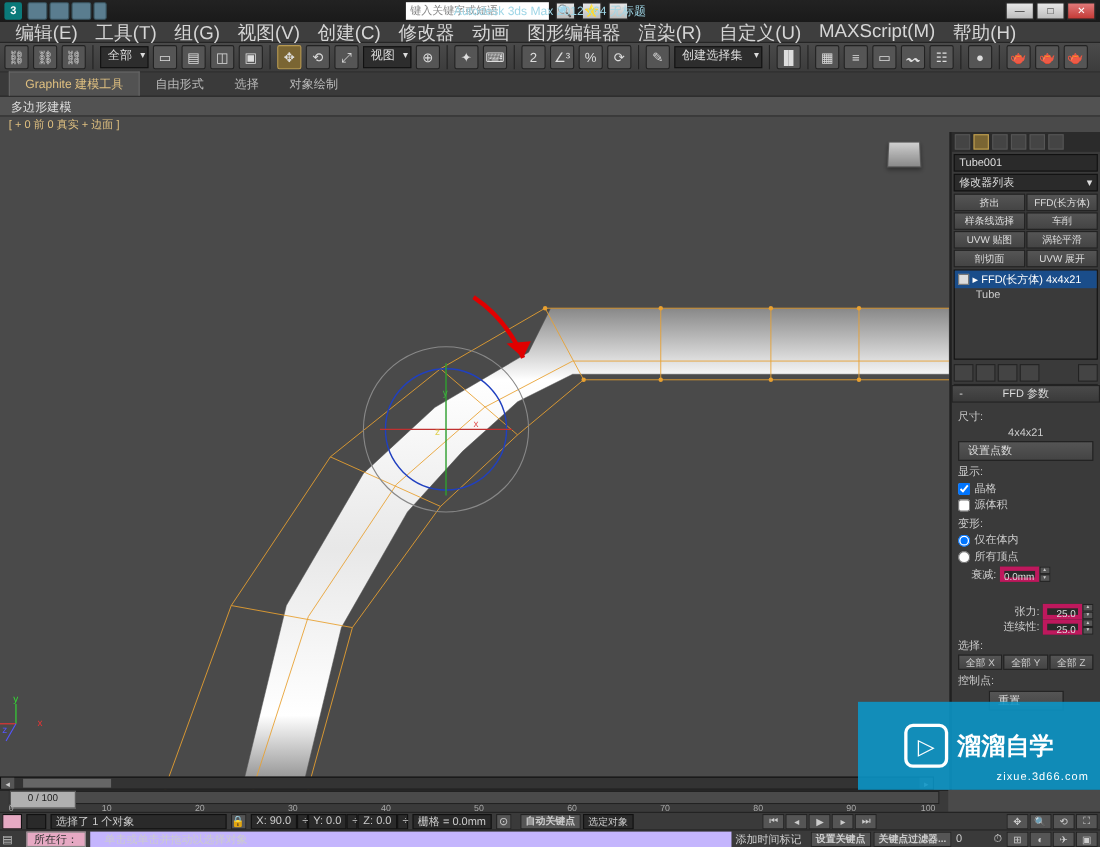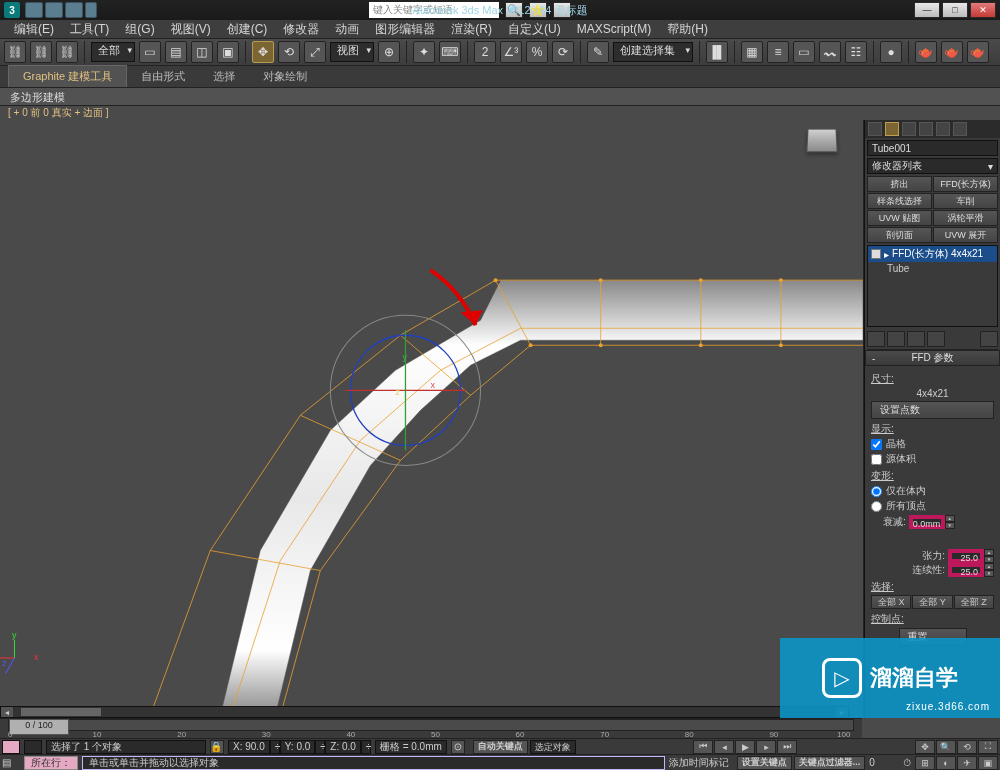--- a/index.html
+++ b/index.html
@@ -15,21 +15,21 @@
   .search-box{background:#fff;height:16px;width:130px;color:#888;font-size:10px;padding:0 4px;margin-left:auto;margin-right:6px;display:flex;align-items:center;}
   .help-box{width:18px;height:16px;background:linear-gradient(#e8e8e8,#bcbcbc);border:1px solid #2a2a2a;display:flex;align-items:center;justify-content:center;margin-right:6px;}
 
   
   .qat{position:absolute;top:0;left:25px;display:flex;gap:2px;align-items:center;height:20px;}
   .qat .qbtn{width:18px;height:16px;background:#5a7d8f;border:1px solid #3a5560;border-radius:2px;}
   .qat .qbtn.chev{width:12px;}
 
   
   .menu-bar{height:18px;background:#3e3e3e;display:flex;align-items:center;padding:0 6px;gap:0;}
-  .menu-bar span{padding:2px 8px;color:#d6d6d6;font-size:12px;}
+  .menu-bar span{padding:2px 8px;color:#d6d6d6;font-size:17px;}
 
   
   .toolbar{height:28px;background:linear-gradient(#4a4a4a,#3c3c3c);border-top:1px solid #222;border-bottom:1px solid #222;display:flex;align-items:center;padding:0 4px;gap:4px;}
   .toolbar .tbtn{width:22px;height:22px;border:1px solid #222;border-radius:2px;background:#555;display:flex;align-items:center;justify-content:center;font-size:12px;color:#ddd;}
   .toolbar .tbtn.sel{background:#7a6533;border-color:#b89a50;}
   .toolbar .sep{width:1px;height:22px;background:#222;margin:0 2px;}
   .toolbar .dropdown{background:#2d2d2d;border:1px solid #111;height:20px;padding:0 14px 0 6px;color:#ddd;position:relative;}
   .toolbar .dropdown::after{content:"▾";position:absolute;right:2px;top:2px;font-size:9px;}
 
   
@@ -67,21 +67,21 @@
   .mod-stack{margin:2px;background:#3a3a3a;border:1px solid #111;height:82px;font-size:10px;}
   .mod-stack .mrow{padding:1px 3px;display:flex;align-items:center;gap:3px;}
   .mod-stack .mrow.sel{background:#1a4d8a;color:#fff;}
   .mod-stack .mrow .eye{width:10px;height:10px;border:1px solid #777;background:#ddd;}
   .stack-tools{display:flex;gap:2px;margin:0 2px;padding:2px 0;border-bottom:1px solid #222;}
   .stack-tools .st{width:18px;height:16px;background:#444;border:1px solid #222;}
   .rollout{margin:0;}
   .rollout .rhdr{height:16px;background:linear-gradient(#4a4a4a,#3a3a3a);border:1px solid #222;color:#ddd;font-size:10px;display:flex;align-items:center;justify-content:center;position:relative;}
   .rollout .rhdr::before{content:"-";position:absolute;left:6px;}
   .rollout .rbody{padding:3px 6px;font-size:10px;color:#ccc;}
-  .rbody .lbl{margin:3px 0 1px;text-decoration:underline;}
+  .rbody .lbl{margin:3px 0 1px;}
   .rbody .center{text-align:center;margin:2px 0;}
   .rbody .wbtn{display:block;margin:2px auto;padding:1px 8px;background:linear-gradient(#555,#444);border:1px solid #222;color:#ddd;font-size:10px;}
   .rbody .chk{display:flex;align-items:center;gap:4px;margin:1px 0;}
   .rbody .chk input{width:11px;height:11px;}
   .rbody .rad{display:flex;align-items:center;gap:4px;margin:1px 0;}
   .rbody .rad input{width:11px;height:11px;}
   .spin{display:inline-flex;align-items:center;height:14px;}
   .spin .sval{width:36px;height:14px;background:#2a2a2a;border:4px solid #be185d;color:#ddd;font-size:9px;text-align:right;padding-right:2px;}
   .spin .sarr{width:10px;height:14px;display:flex;flex-direction:column;}
   .spin .sarr span{flex:1;background:#555;border:1px solid #222;font-size:5px;line-height:5px;text-align:center;}
@@ -101,21 +101,21 @@
   .status1 .xyz{display:flex;align-items:center;gap:0;}
   .status1 .lock{width:14px;height:14px;background:#555;border:1px solid #222;display:flex;align-items:center;justify-content:center;}
   .play-controls{display:flex;gap:1px;margin-left:auto;}
   .play-controls .pc{width:20px;height:14px;background:#555;border:1px solid #222;display:flex;align-items:center;justify-content:center;font-size:9px;}
   .auto-key{display:flex;align-items:center;gap:2px;margin-left:4px;}
   .auto-key .ak{height:14px;padding:0 4px;background:#555;border:1px solid #222;font-size:9px;display:flex;align-items:center;font-weight:bold;}
   .auto-key .combo{background:#2a2a2a;border:1px solid #111;height:14px;padding:0 4px;font-size:9px;}
 
   .status2{position:absolute;left:0;right:0;bottom:0;height:16px;background:#3a3a3a;border-top:1px solid #222;display:flex;align-items:center;font-size:10px;padding:0 2px;gap:4px;}
   .status2 .pink{background:#e6a9c3;color:#333;padding:0 6px;height:14px;border:1px solid #888;display:flex;align-items:center;}
-  .status2 .long{flex:1;background:#2a2a2a;border:1px solid #c4b5fd;padding:0 6px;height:14px;display:flex;align-items:center;}
+  .status2 .long{flex:1;background:#2a2a2a;border:7px solid #c4b5fd;padding:0 6px;height:14px;display:flex;align-items:center;}
 
   
   .watermark{position:absolute;right:0;bottom:52px;width:220px;height:80px;background:rgba(10,150,200,.88);display:flex;align-items:center;justify-content:center;gap:8px;color:#fff;}
   .watermark .logo-circle{width:40px;height:40px;border:3px solid #fff;border-radius:8px;display:flex;align-items:center;justify-content:center;font-size:20px;}
   .watermark .txt{font-size:22px;font-weight:bold;}
   .watermark .sub{font-size:10px;position:absolute;bottom:6px;right:10px;letter-spacing:1px;}
 
   
   .viewport .hscroll{position:absolute;bottom:0;left:0;right:14px;height:12px;background:#333;border:1px solid #111;}
   .hscroll .thumb{position:absolute;left:20px;width:80px;top:1px;bottom:1px;background:#666;}

